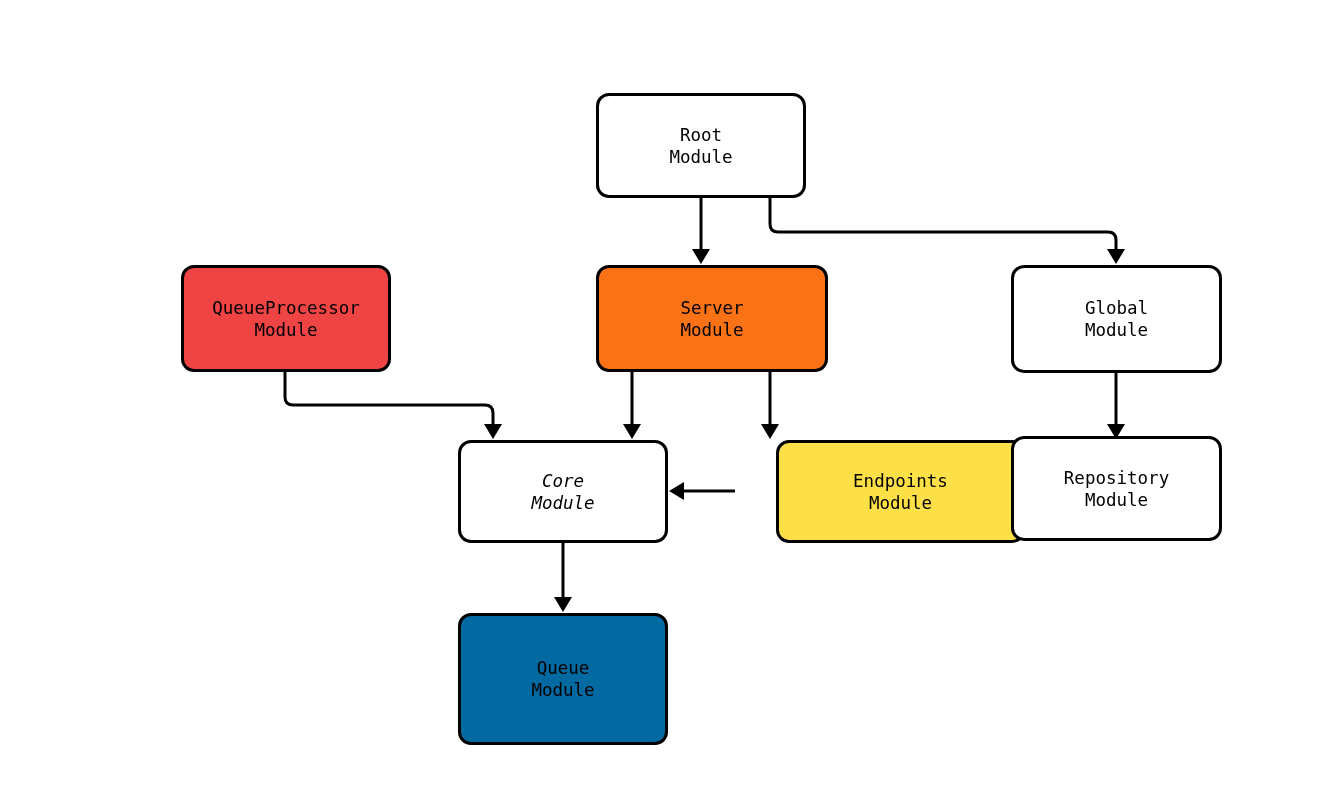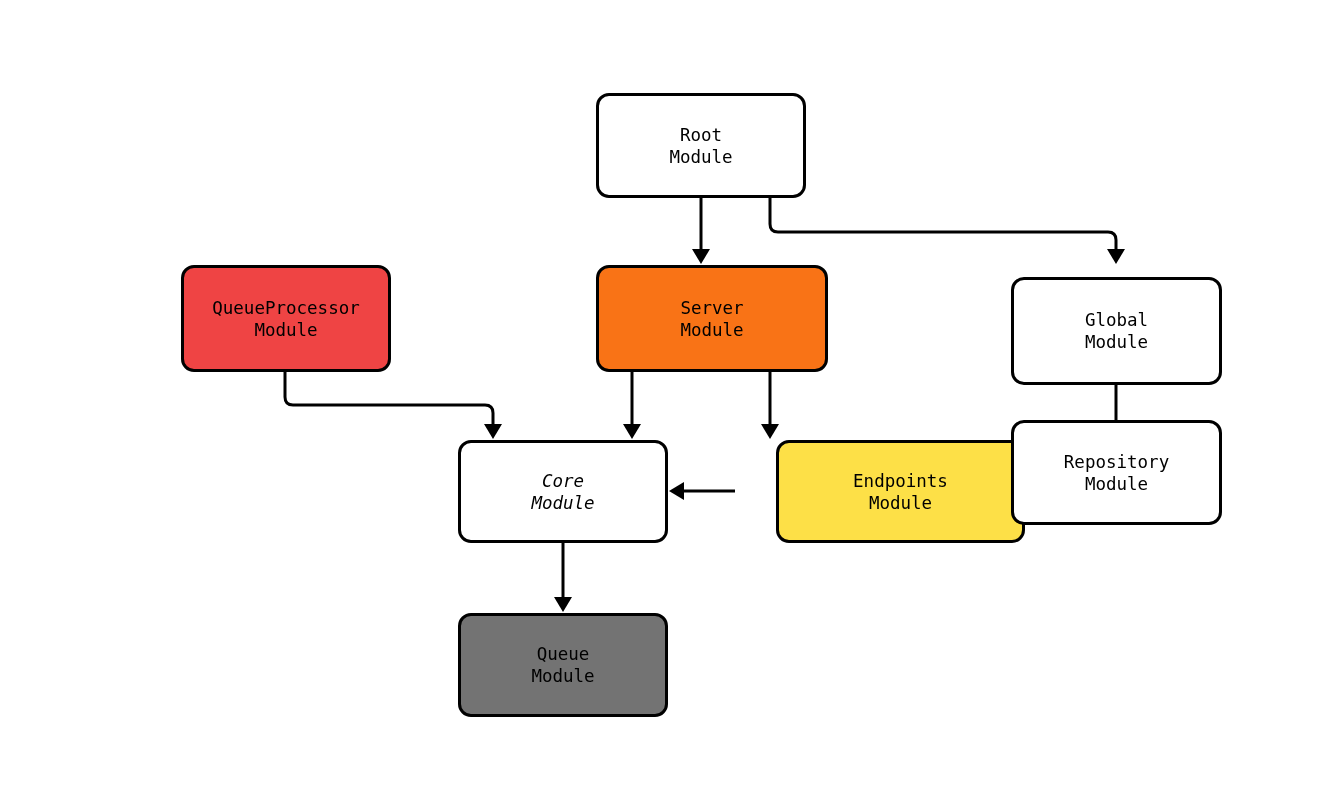--- a/index.html
+++ b/index.html
@@ -81,38 +81,38 @@
   <div class="node" style="left: 133px; top: 265px; width: 210px; height: 107px; border-color: rgb(0, 0, 0); background: #ef4444;">
     <div class="node-label">QueueProcessor</div>
     <div class="node-label">Module</div>
   </div>
 
   <div class="node" style="left: 548px; top: 265px; width: 232px; height: 107px; border-color: rgb(0, 0, 0); background: #f97316;">
     <div class="node-label">Server</div>
     <div class="node-label">Module</div>
   </div>
 
-  <div class="node" style="left: 963px; top: 277px; width: 211px; height: 108px; border-color: rgb(0, 0, 0); background: rgb(255, 255, 255);">
+  <div class="node" style="left: 963px; top: 265px; width: 211px; height: 108px; border-color: rgb(0, 0, 0); background: rgb(255, 255, 255);">
     <div class="node-label">Global</div>
     <div class="node-label">Module</div>
   </div>
 
   <div class="node" style="left: 410px; top: 440px; width: 210px; height: 103px; border-color: rgb(0, 0, 0); background: rgb(255, 255, 255); font-style: italic;">
     <div class="node-label">Core</div>
     <div class="node-label">Module</div>
   </div>
 
   <div class="node" style="left: 728px; top: 440px; width: 249px; height: 103px; border-color: rgb(0, 0, 0); background: #fde047;">
     <div class="node-label">Endpoints</div>
     <div class="node-label">Module</div>
   </div>
 
-  <div class="node" style="left: 963px; top: 420px; width: 211px; height: 105px; border-color: rgb(0, 0, 0); background: rgb(255, 255, 255);">
+  <div class="node" style="left: 963px; top: 436px; width: 211px; height: 105px; border-color: rgb(0, 0, 0); background: rgb(255, 255, 255);">
     <div class="node-label">Repository</div>
     <div class="node-label">Module</div>
   </div>
 
-  <div class="node" style="left: 410px; top: 613px; width: 210px; height: 104px; border-color: rgb(0, 0, 0); background: #737373;">
+  <div class="node" style="left: 410px; top: 613px; width: 210px; height: 132px; border-color: rgb(0, 0, 0); background: #0369a1;">
     <div class="node-label">Queue</div>
     <div class="node-label">Module</div>
   </div>
 
 </div>
 
 </body></html>

